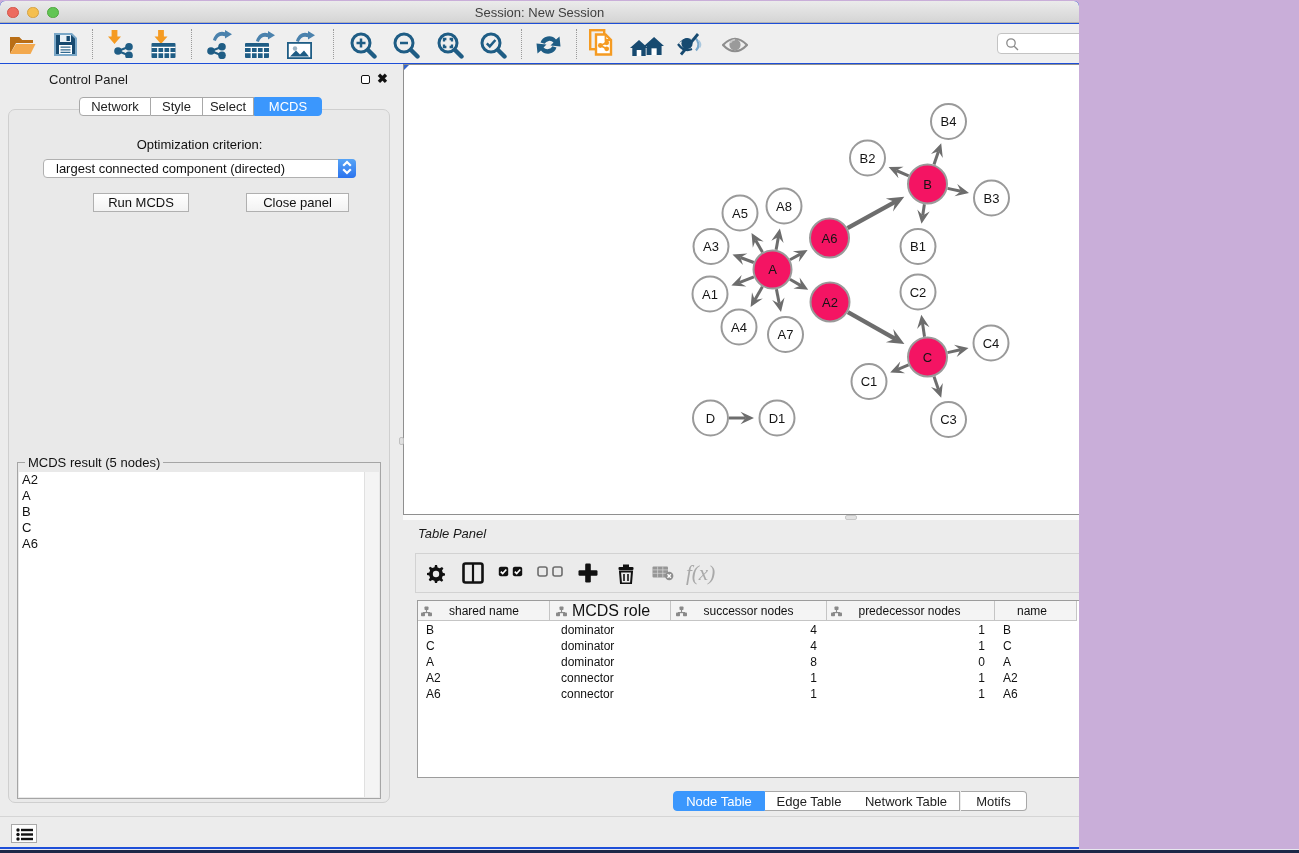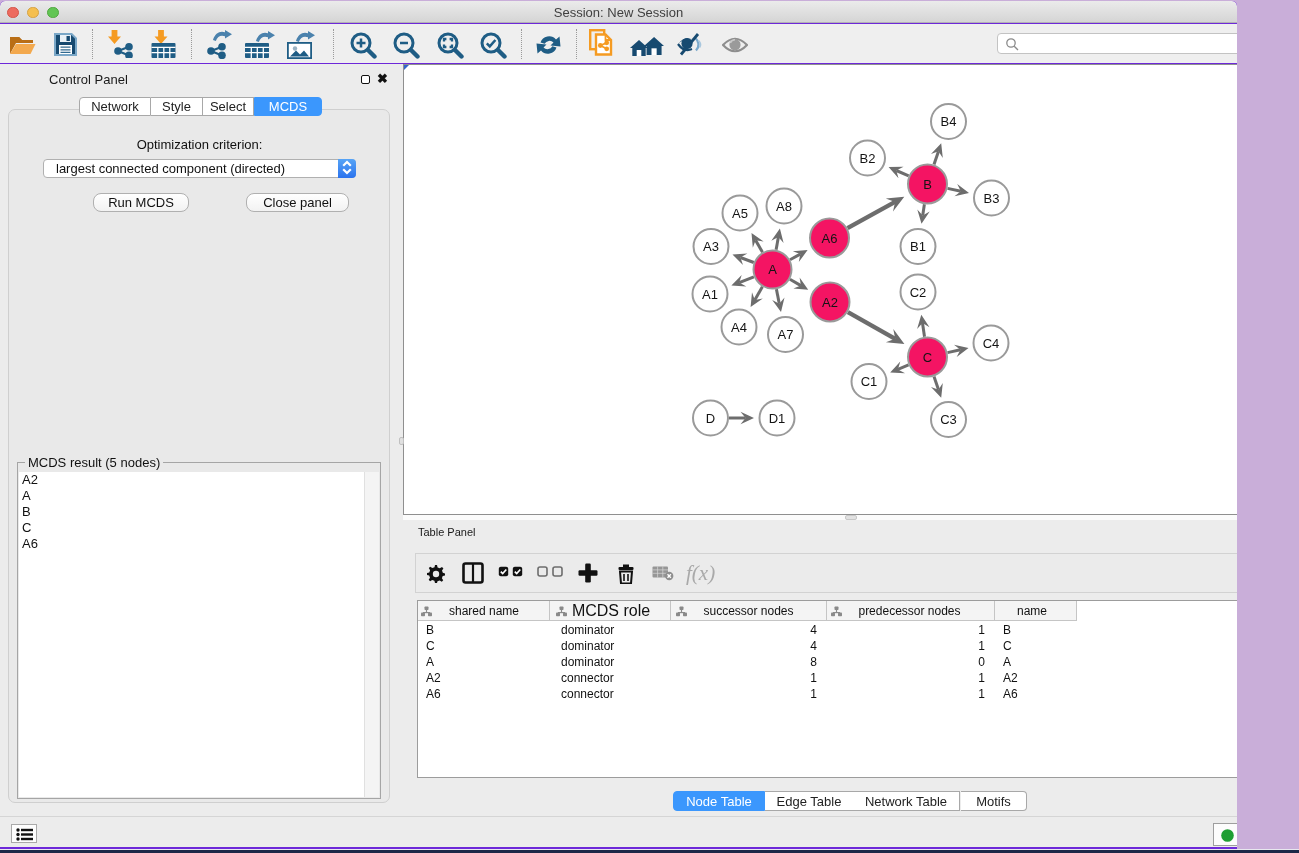--- a/index.html
+++ b/index.html
@@ -1,21 +1,21 @@
 <!DOCTYPE html>
 <html><head>
 <meta charset="utf-8">
 <style>
   * { margin:0; padding:0; box-sizing:border-box; }
   html,body { width:1299px; height:853px; overflow:hidden; }
   body { font-family:"Liberation Sans", sans-serif; background:#c9aed9; position:relative; }
   .abs { position:absolute; }
   #bottomstrip { position:absolute; left:0; right:0; bottom:0; height:4px; background:#1c2747; border-top:1px solid #e8e8ef; }
-  #appwin { position:absolute; left:0; top:1px; width:1237px; height:848px;
-            background:#6d28d9; border-radius:5px 5px 0 0; overflow:hidden; }
+  #appwin { position:absolute; left:0; top:1px; width:1079px; height:848px;
+            background:#1d4ed8; border-radius:5px 5px 0 0; overflow:hidden; }
   
   #titlebar { position:absolute; left:0; top:0; width:100%; height:22px;
      background:linear-gradient(#ebebeb,#d5d5d5); border-bottom:1px solid #b3b3b3;
      border-radius:5px 5px 0 0; }
   .tl { position:absolute; top:5.5px; width:11.5px; height:11.5px; border-radius:50%; }
   #titletext { position:absolute; top:4px; width:100%; text-align:center; font-size:13px; color:#404040; }
   
   #toolbar { position:absolute; left:0; top:23px; width:100%; height:39px; background:#efefef; }
   .vsep { position:absolute; top:5px; height:30px; width:0; border-left:1px dotted #9a9a9a; }
   #searchbox { position:absolute; left:997px; top:9px; width:293px; height:21px; background:#fff;
@@ -32,40 +32,40 @@
   .seg.sel { background:#3b97fd; border-color:#3b97fd; color:#fff; }
   #cp-body { position:absolute; left:8px; top:45px; width:382px; height:694px;
      background:#e9e9e9; border:1px solid #cfcfcf; border-radius:7px; }
   #optlabel { position:absolute; left:0; top:73px; width:399px; text-align:center; font-size:13px; color:#111; }
   #dropdown { position:absolute; left:43px; top:95px; width:313px; height:19px; background:#fff;
      border:1px solid #b0b0b0; border-radius:4px; font-size:13px; color:#111; line-height:17px;
      padding-left:12px; }
   #dropbtn { position:absolute; right:-1px; top:-1px; width:18px; height:19px; border-radius:0 4px 4px 0;
      background:linear-gradient(#57a4f6,#2b73ee); }
   .btn { position:absolute; height:19px; background:linear-gradient(#ffffff,#f2f2f2);
-     border:1px solid #b0b0b0; border-radius:8px; font-size:13px; color:#111;
+     border:1px solid #b0b0b0; border-radius:0; font-size:13px; color:#111;
      text-align:center; line-height:17px; }
   
   #groupbox { position:absolute; left:17px; top:398px; width:364px; height:337px; border:1px solid #a5a5a5; }
   #grouplabel { position:absolute; left:7px; top:-8px; background:#e9e9e9; padding:0 3px; font-size:13px; color:#111; }
   #mcdslist { position:absolute; left:1px; top:9px; width:360px; height:325px; background:#fff; }
   #mcdslist .item { padding-left:3px; font-size:13px; color:#111; height:16px; line-height:16px; }
   #listsb { position:absolute; right:1px; top:9px; width:15px; height:325px; background:#f4f4f4; border-left:1px solid #e0e0e0; }
   
   #netwin { position:absolute; left:403px; top:63px; width:895px; height:451px;
      background:#fff; border:1px solid #8f8f8f; }
   #nw-titlebar { position:absolute; left:0; top:0; width:100%; height:20px;
      background:linear-gradient(#ededed,#d3d3d3); border-bottom:1px solid #a6a6a6; }
   .tl2 { position:absolute; top:7px; width:10px; height:10px; border-radius:50%; }
   #nw-title { position:absolute; top:5px; width:100%; text-align:center; font-size:13px; color:#2c2c2c; }
   
   #hdivider { position:absolute; left:403px; top:514px; width:896px; height:5px; background:#fbfbfb; }
   
   #tpanel { position:absolute; left:403px; top:519px; width:896px; height:296px; background:#ececec; }
-  #tp-title { position:absolute; left:15px; top:6px; font-size:11px; color:#1a1a1a; }
+  #tp-title { position:absolute; left:15px; top:6px; font-size:13px; color:#1a1a1a;font-style:italic; }
   #tp-toolbar { position:absolute; left:12px; top:33px; width:878px; height:40px;
      background:#ebebeb; border:1px solid #d2d2d2; }
   #tbl { position:absolute; left:14px; top:80px; width:874px; height:178px; background:#fff; border:1px solid #9c9c9c; }
   .th { position:absolute; top:0; height:20px; background:#f4f4f4; border-right:1px solid #c5c5c5;
         border-bottom:1px solid #c5c5c5; font-size:12px; color:#111; text-align:center; line-height:20px; }
   .td { position:absolute; font-size:12px; color:#111; height:16px; line-height:16px; }
   
   
   #statusbar { position:absolute; left:0; top:815px; width:1299px; height:31px; background:#ececec; border-top:1px solid #d5d5d5; }
   #listbtn { position:absolute; left:11px; top:7px; width:26px; height:19px; background:#fdfdfd; border:1px solid #a9a9a9; }

